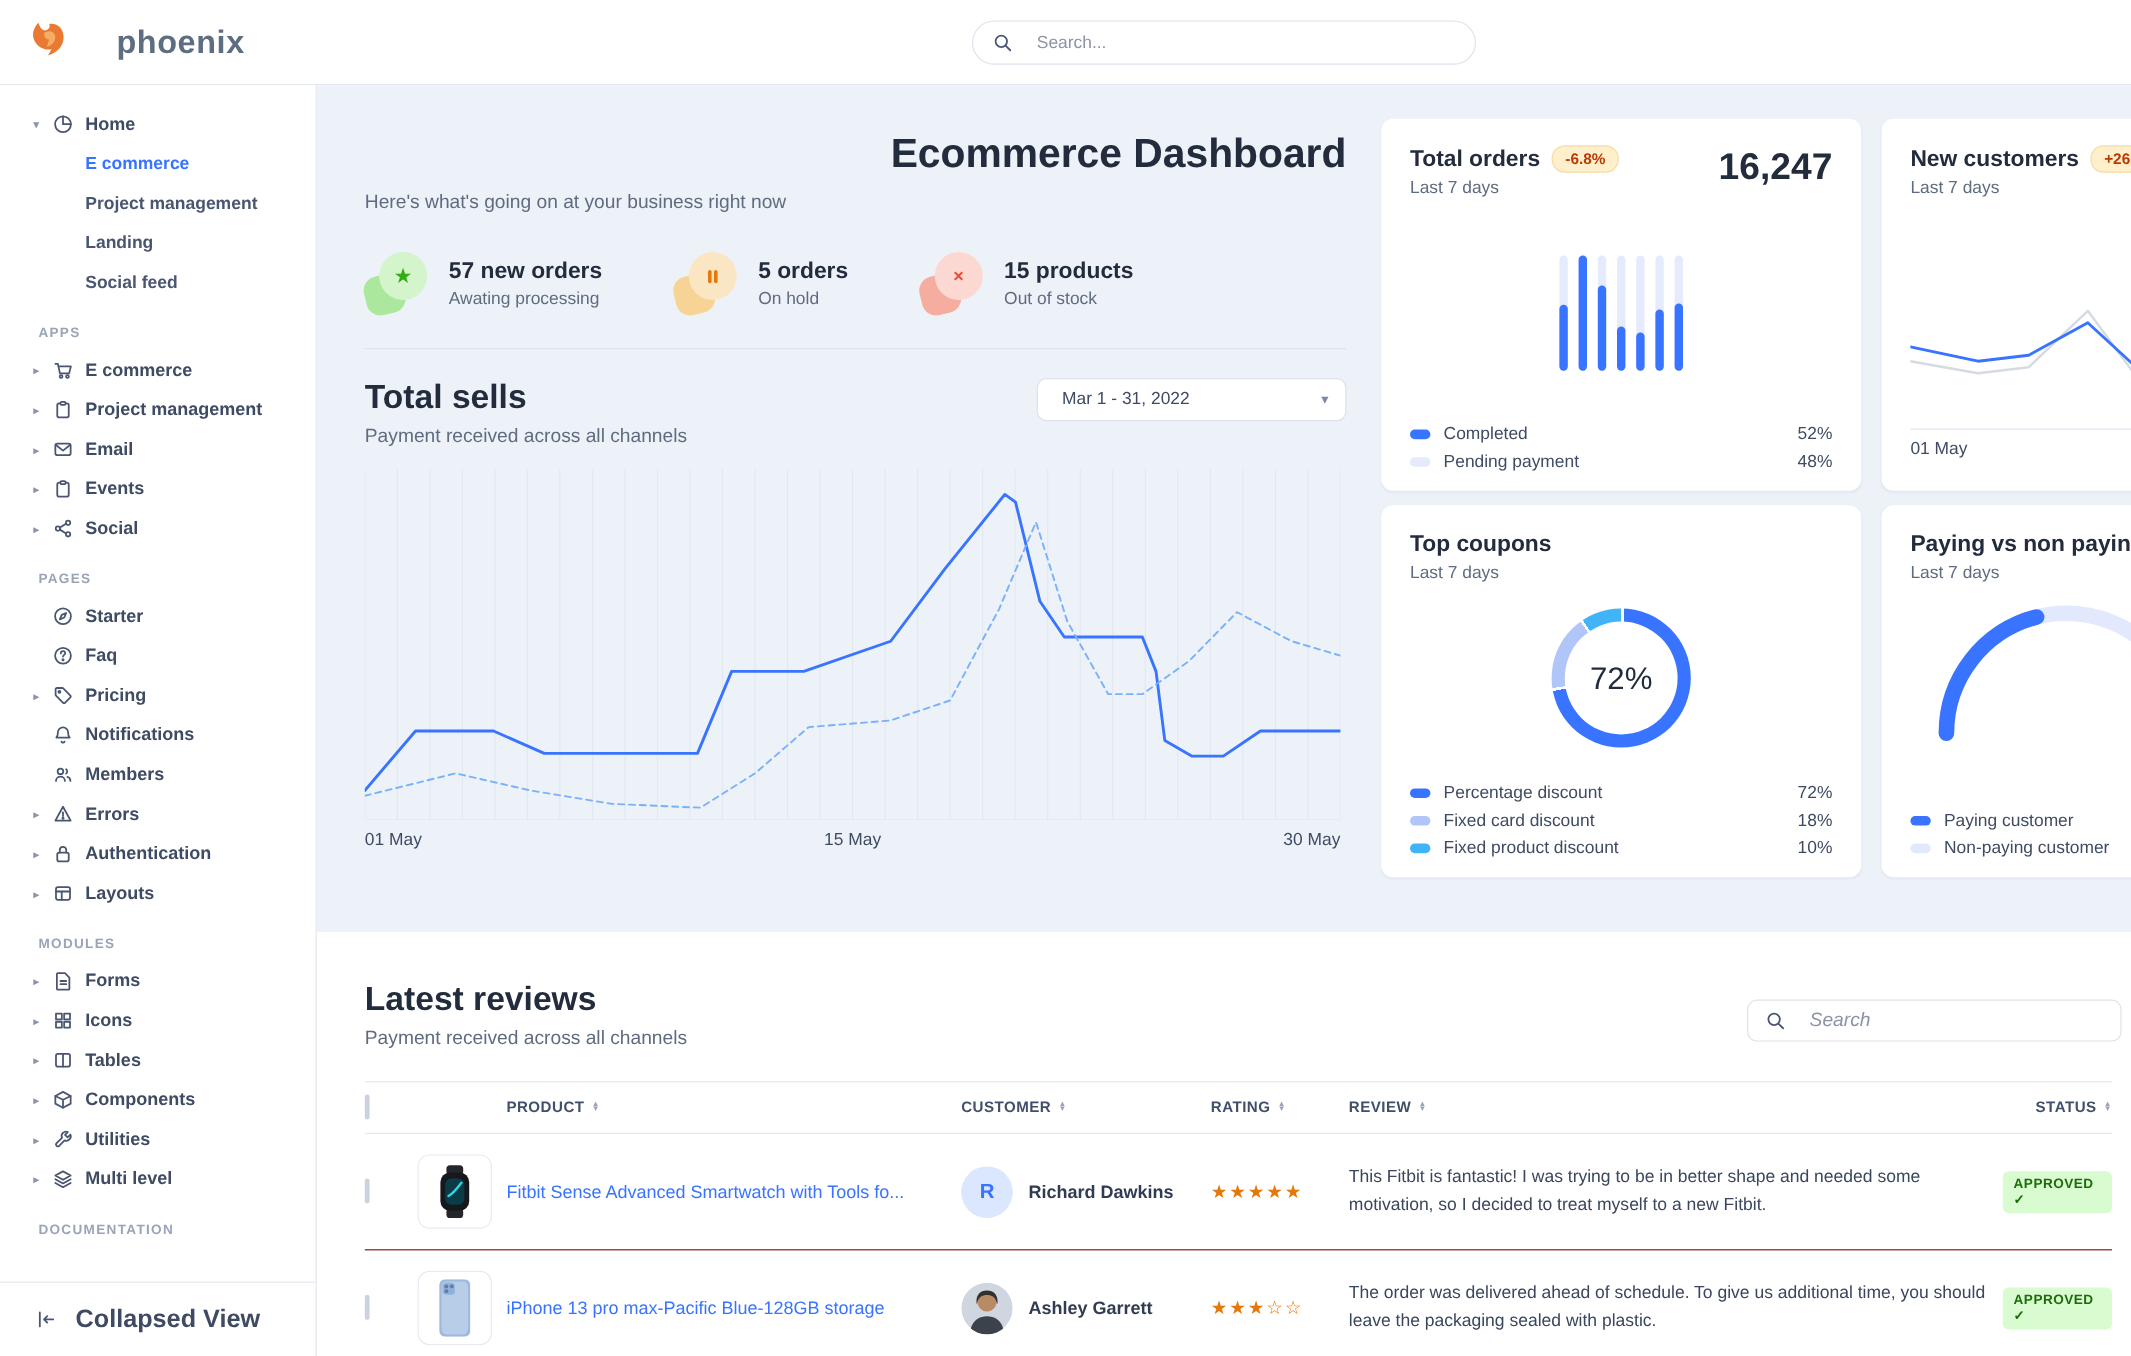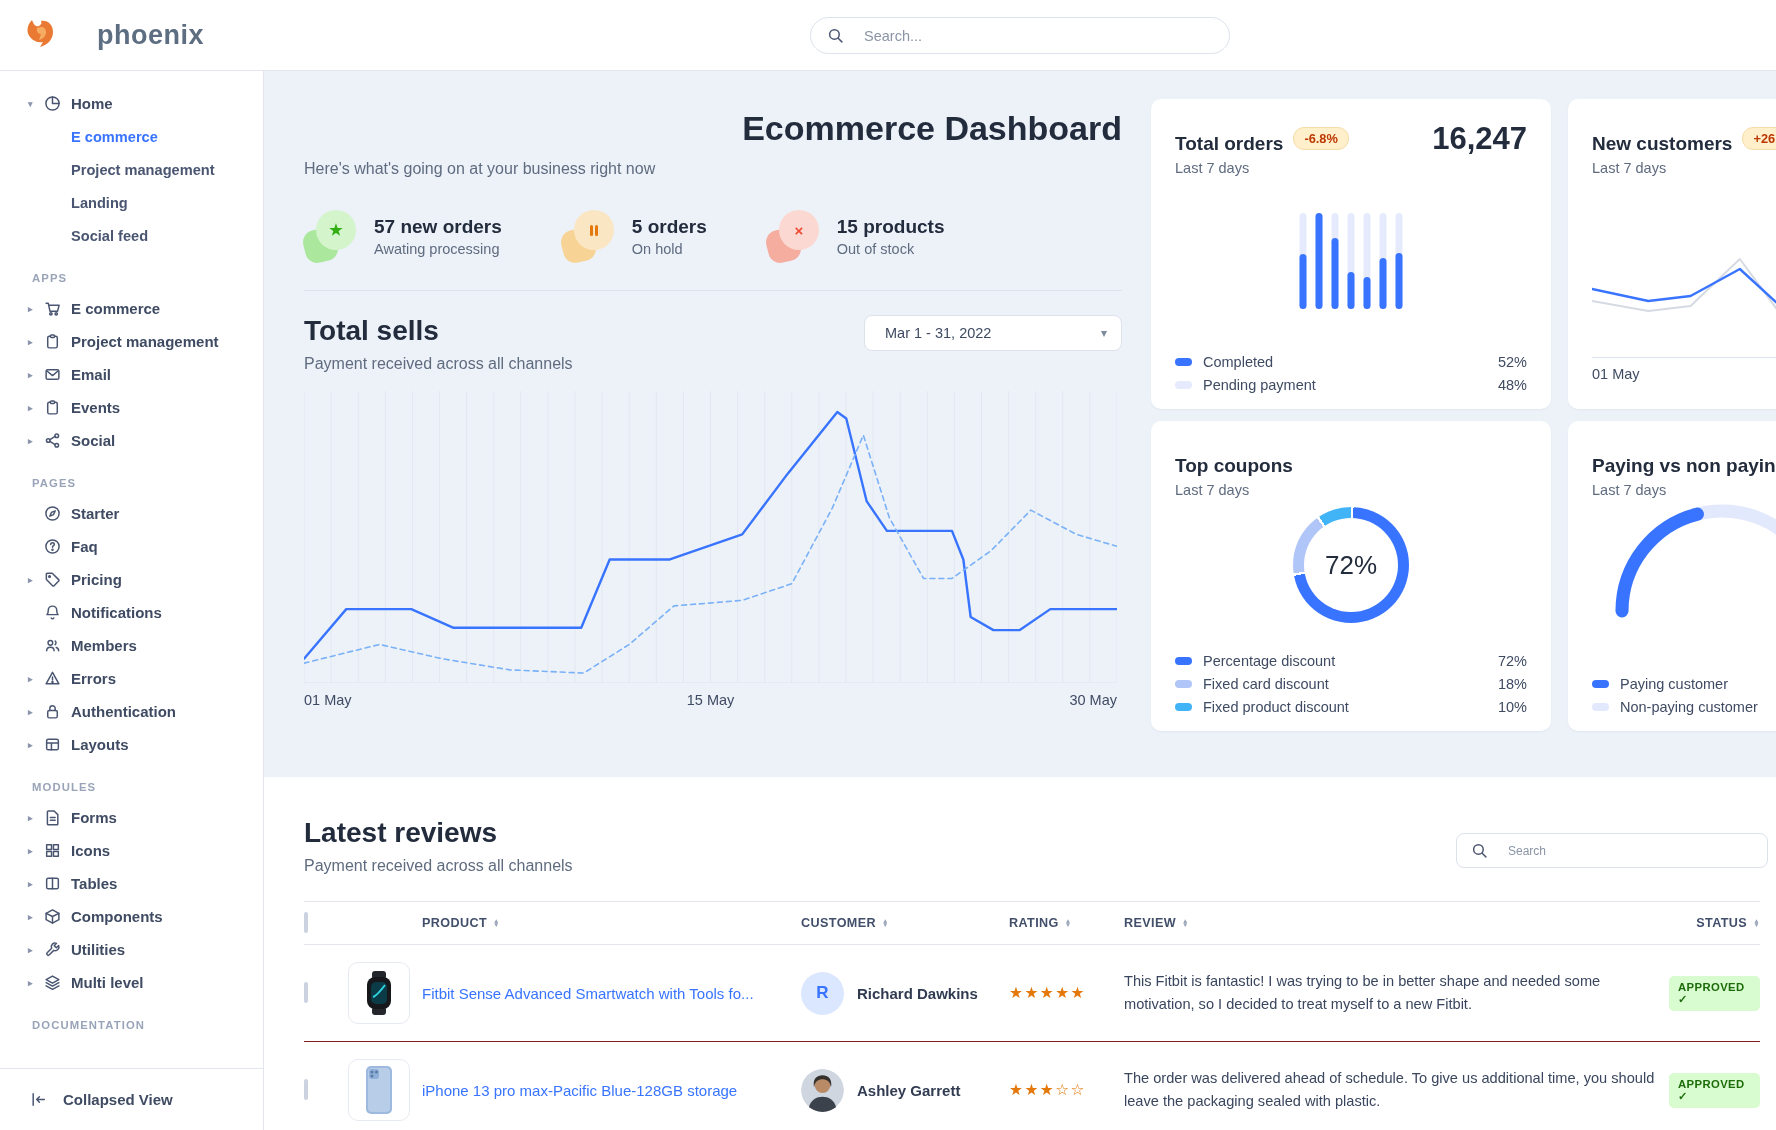--- a/index.html
+++ b/index.html
@@ -26,21 +26,21 @@
                font-size:15px; font-weight:600; color:#3f4b63; cursor:pointer; }
   .caret { width:16px; font-size:9px; color:#8a94ad; flex:none; }
   .icon { width:27px; flex:none; display:flex; align-items:center; color:#4a5671; }
   .side-child { display:flex; align-items:center; height:33px; padding-left:71px;
                 font-size:14.6px; font-weight:600; color:#4a5671; cursor:pointer; }
   .side-child.active { color:#3874ff; }
   .side-section { margin:20px 0 8px; padding-left:32px; font-size:11.3px; font-weight:700;
                   letter-spacing:1.1px; color:#9aa4b8; }
   .side-bottom { position:absolute; bottom:0; left:0; width:263px; height:62px;
                  border-top:1px solid #e3e6ed; display:flex; align-items:center; gap:13px;
-                 padding-left:30px; font-size:15px; font-weight:600; color:#3f4b63; cursor:pointer; }
+                 padding-left:30px; font-size:21px; font-weight:600; color:#3f4b63; cursor:pointer; }
   .side-bottom .icon { width:20px; }
 
   
   .main { flex:1; overflow:hidden; position:relative; }
   .top-area { height:706px; background:#edf2f9; position:relative; padding:28px 0 0 40px; }
   .left-col { width:818px; }
   h1.page-title { font-size:34px; font-weight:700; color:#232c3d; margin:10px 0 12px;text-align:right; }
   .sub { font-size:16px; color:#5f6b7f; }
 
   .stats { display:flex; gap:60px; margin-top:32px; align-items:center; }
@@ -67,21 +67,21 @@
   #main-chart { width:813px; height:292px; display:block; }
   .x-labels { display:flex; justify-content:space-between; width:813px; margin-top:9px;
               font-size:14.5px; color:#3f4b63; }
 
   
   .cards { position:absolute; left:887px; top:28px; display:grid;
            grid-template-columns:400px 400px; grid-template-rows:310px 310px; gap:12px 17px; }
   .card { background:#fff; border-radius:10px; padding:22px 24px; position:relative;
           box-shadow:0 1px 2px rgba(36,49,77,.05); }
   .card-title-row { display:flex; align-items:center; gap:10px; }
-  .card-title { font-size:19px; font-weight:700; color:#232c3d;margin-top:12px; }
+  .card-title { font-size:19px; font-weight:700; color:#232c3d; }
   .badge-warn { background:#ffefca; border:1px solid #f5dda6; color:#bc3803; font-size:12.8px;
                 font-weight:700; padding:3px 10px; border-radius:11px; }
   .card-period { font-size:14.5px; color:#5f6b7f; margin-top:5px; }
   .card-big { position:absolute; right:24px; top:22px; font-size:31px; font-weight:700; color:#232c3d; }
 
   .bars { position:absolute; left:50%; transform:translateX(-50%); top:114px; height:96px;
           display:flex; gap:9px; align-items:flex-end; }
   .bar { width:7px; height:96px; border-radius:4px; background:#e5ebfc; position:relative; }
   .bar .fill { position:absolute; bottom:0; left:0; width:100%; border-radius:4px; background:#3874ff; }
 
@@ -100,22 +100,22 @@
   .donut .ctr { position:absolute; inset:0; display:flex; align-items:center; justify-content:center;
                 font-size:26px; color:#232c3d; z-index:1; }
 
   .gauge { position:absolute; left:42px; top:78px; }
 
   
   .bottom { background:#fff; padding:40px 16px 0 40px; position:relative; }
   .rev-search { position:absolute; right:8px; top:56px; width:312px; height:35px;
                 border:1px solid #dde2ec; border-radius:8px; display:flex; align-items:center;
                 gap:10px; padding:0 14px; color:#8a94a6; background:#fff; }
-  .rev-search input { border:none; outline:none; width:100%; font-size:12px; color:#b91c1c;
-                      font-family:inherit; }
+  .rev-search input { border:none; outline:none; width:100%; font-size:16px; color:#b91c1c;
+                      font-family:inherit;font-style:italic; }
   .rev-search input::placeholder { color:#8a94a6; }
 
   .tbl { margin-top:26px; }
   .thead, .trow { display:grid; grid-template-columns:44px 74px 379px 208px 115px 545px 1fr;
                   align-items:center; }
   .thead { height:44px; border-top:1px solid #e3e6ed; border-bottom:1px solid #e3e6ed; }
   .th { display:flex; align-items:center; gap:6px; font-size:12.6px; font-weight:700;
         letter-spacing:.4px; color:#424f6b; cursor:pointer; }
   .sort { display:flex; flex-direction:column; line-height:.62; font-size:6.5px; color:#9aa4b8; }
   .trow { height:97px; border-bottom:1px solid #7f1d1d; }

